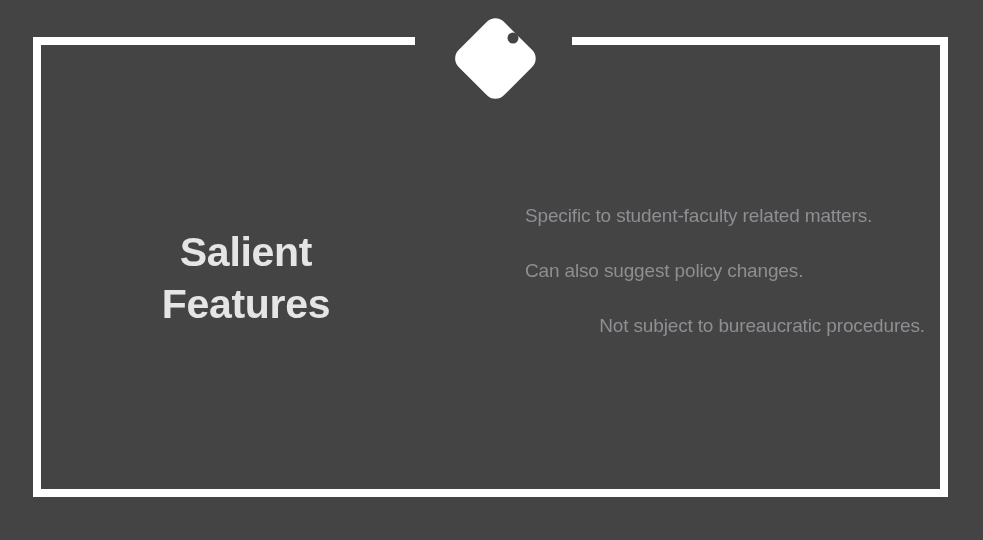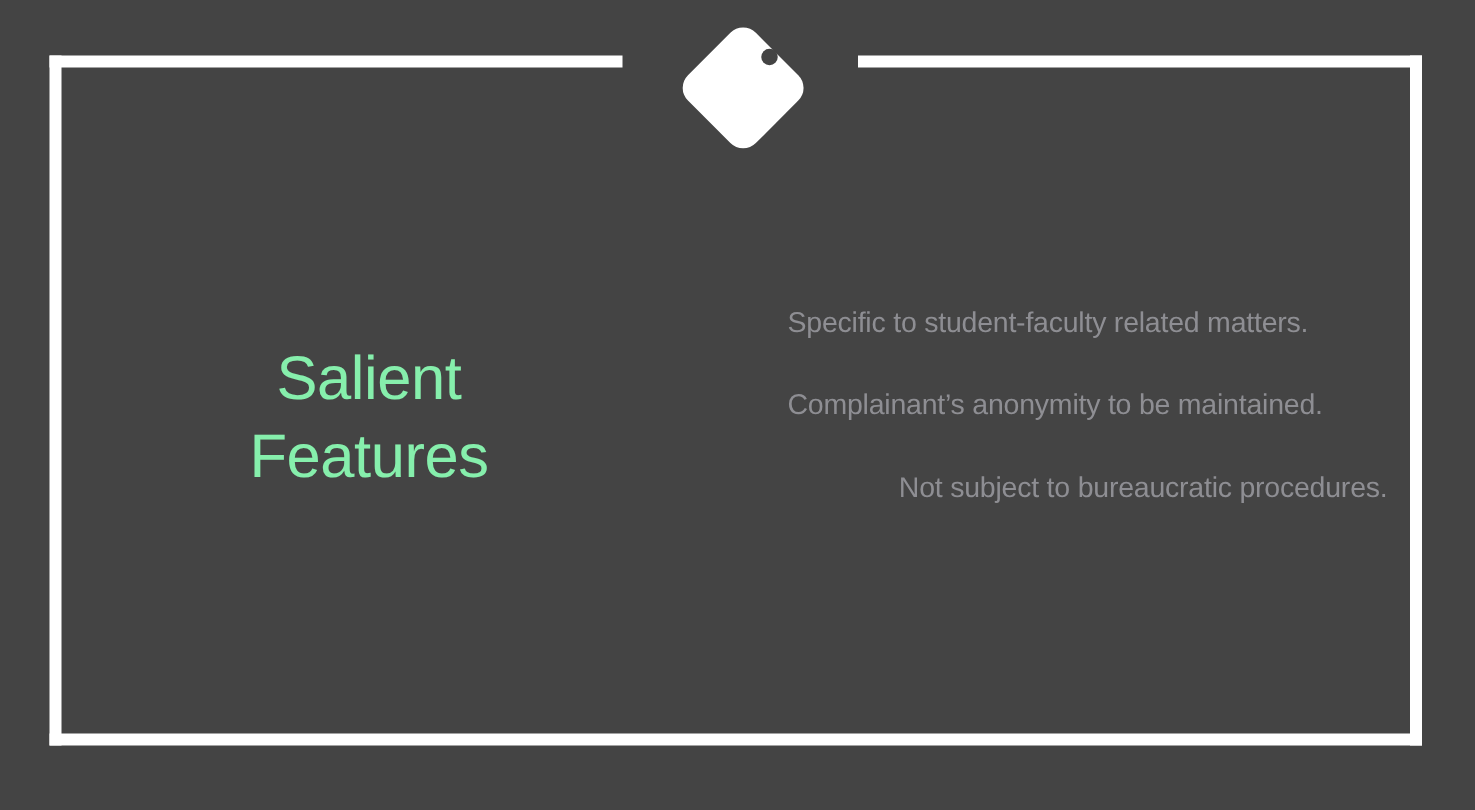--- a/index.html
+++ b/index.html
@@ -44,23 +44,23 @@
 
   .title-col {
     width:430px;
     flex:0 0 430px;
     text-align:center;
     padding-right:20px;
     padding-top:22px;
   }
 
   .slide-title {
-    color:#86efac;
+    color:#e5e5e5;
     font-size:41px;
-    font-weight:normal;
+    font-weight:bold;
     line-height:1.28;
     letter-spacing:-0.3px;
   }
 
   .bullets-col {
     flex:1 1 auto;
     padding-left:22px;
     padding-top:8px;
   }
 
@@ -98,17 +98,17 @@
 
   <div class="title-col">
     <div class="slide-title">
       <div>Salient</div>
       <div>Features</div>
     </div>
   </div>
 
   <div class="bullets-col">
     <div class="bullet">Specific to student-faculty related matters.</div>
-    <div class="bullet">Complainant’s anonymity to be maintained.</div>
+    <div class="bullet">Can also suggest policy changes.</div>
     <div class="bullet">Not subject to bureaucratic procedures.</div>
   </div>
 
 </div>
 
 </body></html>

